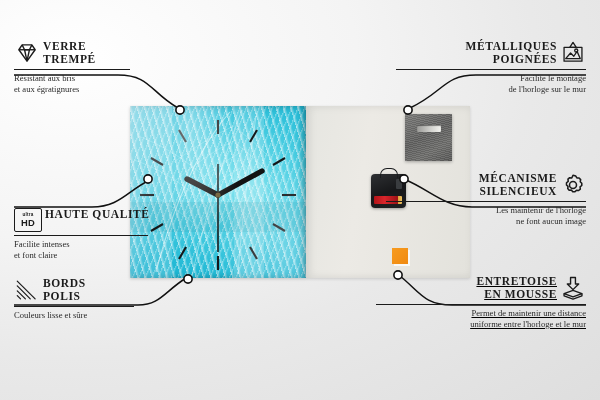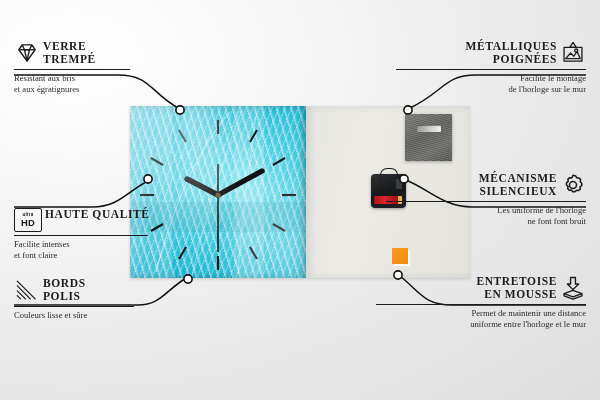--- a/index.html
+++ b/index.html
@@ -286,25 +286,25 @@
         <div class="co-title">SILENCIEUX</div>
       </div>
       <svg class="ico" viewBox="0 0 32 32">
         <g fill="none" stroke="#1b1b1b" stroke-width="1.9" stroke-linejoin="round">
           <path d="M16 4 l3.4 1.0 1.4 2.3 2.7 .1 1.9 2.0 -.5 2.6 1.9 1.9 0 2.7 -2.1 1.7 .3 2.7 -2.1 1.8 -2.6 -.4 -1.9 1.9 -2.7 0 -1.7 -2.1 -2.7 .3 -1.8 -2.1 .4 -2.6 -1.9 -1.9 0 -2.7 2.1 -1.7 -.3 -2.7 2.1 -1.8 2.6 .4 z"></path>
           <circle cx="16" cy="16" r="4.3"></circle>
         </g>
       </svg>
     </div>
     <div class="co-rule" style="width:200px;margin-left:auto;"></div>
-    <div class="co-sub">Les uniforme de l'horloge</div>
-    <div class="co-sub">ne font font bruit</div>
-  </div>
-
-  <div class="callout right" style="left:376px;top:275px;width:210px;">
+    <div class="co-sub">Les maintenir de l'horloge</div>
+    <div class="co-sub">ne font aucun image</div>
+  </div>
+
+  <div class="callout right" style="left:376px;top:275px;width:210px;text-decoration:underline;">
     <div class="co-head">
       <div>
         <div class="co-title">ENTRETOISE</div>
         <div class="co-title">EN MOUSSE</div>
       </div>
       <svg class="ico" viewBox="0 0 32 32">
         <g fill="none" stroke="#1b1b1b" stroke-width="1.7" stroke-linejoin="round">
           <path d="M13 3 h6 v8 h4 l-7 7 -7 -7 h4 z"></path>
           <path d="M16 19 L27 23 L16 27 L5 23 Z"></path>
           <path d="M5 23 v2.6 L16 29.6 L27 25.6 V23"></path>

